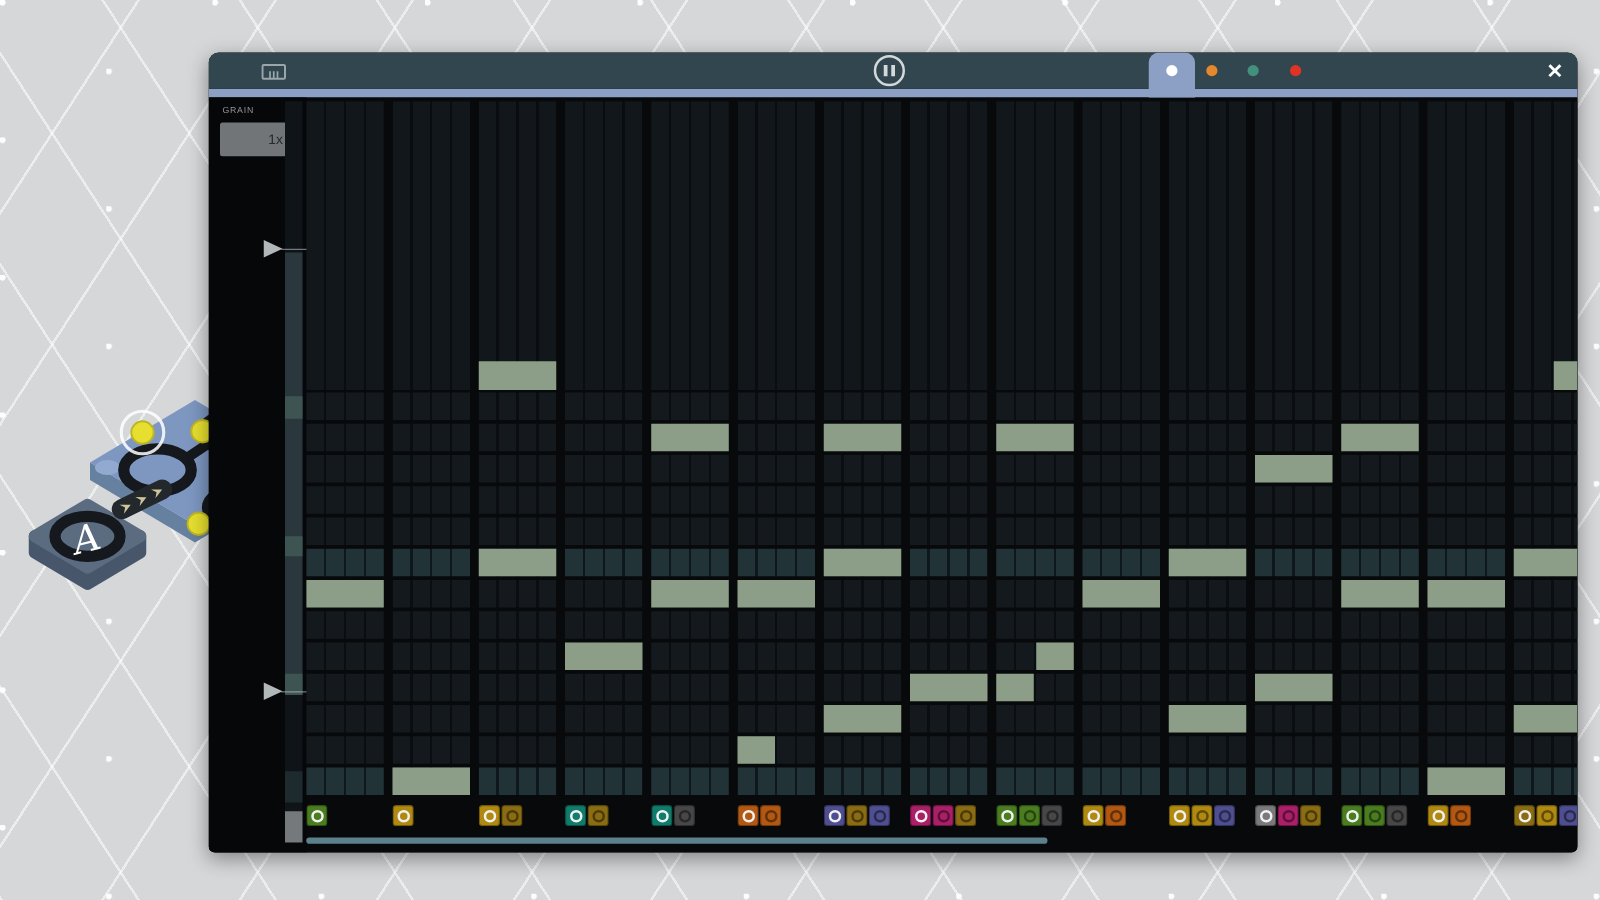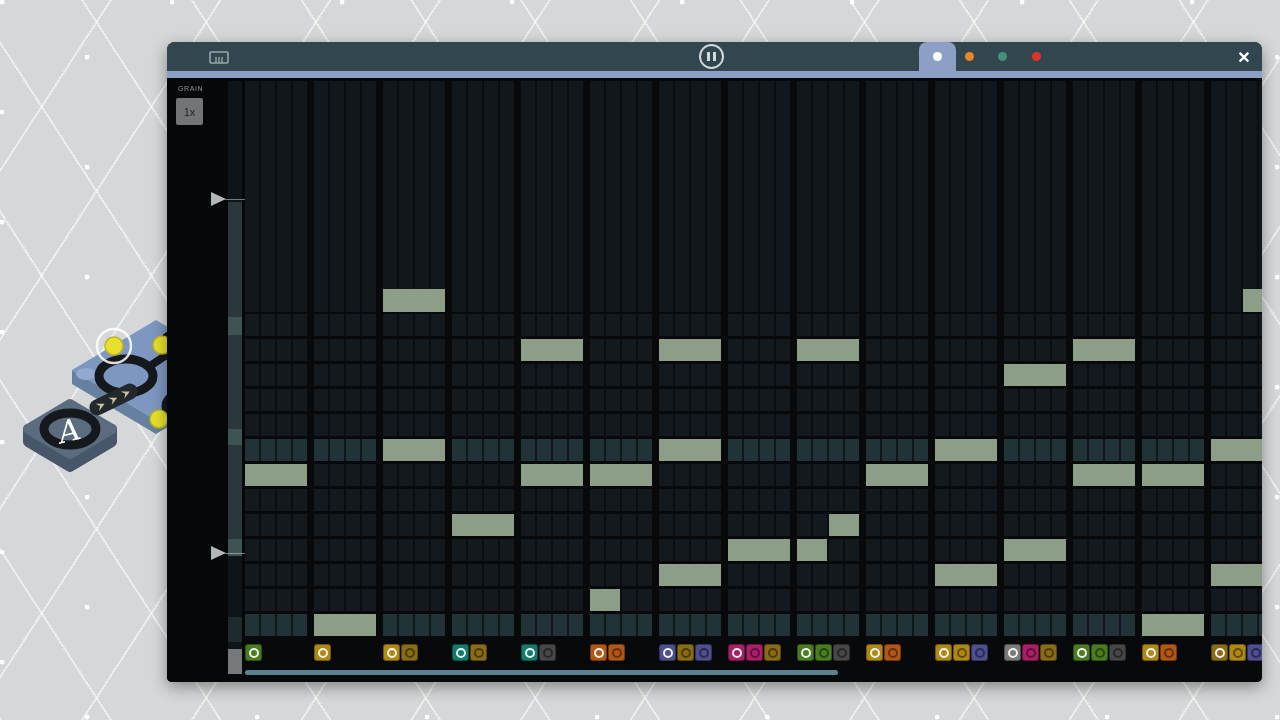--- a/index.html
+++ b/index.html
@@ -32,21 +32,21 @@
   .tab-sel .dot{position:absolute;left:14px;top:10px;}
   .dot{position:absolute;width:9px;height:9px;border-radius:50%;top:10px;}
   .close{position:absolute;left:1066px;top:4px;width:22px;height:22px;color:#ffffff;
     font-size:16px;font-weight:bold;display:flex;align-items:center;justify-content:center;cursor:pointer;}
 
   
   .bodyarea{position:relative;height:604px;background:#07090b;}
   .leftpanel{position:absolute;left:0;top:0;width:78px;height:100%;background:#050708;}
   .grain{position:absolute;left:11px;top:7px;font-size:7px;letter-spacing:.6px;color:#90969a;}
   .zoombtn{position:absolute;left:9px;top:20px;width:27px;height:27px;background:#717577;
-    border-radius:2px;color:#26292c;font-size:11px;display:flex;align-items:center;justify-content:center;cursor:pointer;}
+    border-radius:2px;color:#26292c;font-size:11px;display:flex;align-items:center;justify-content:center;cursor:pointer;padding-left:31px;}
   .vstrip{position:absolute;left:61px;top:3px;width:14px;height:592px;background:#0e1418;}
   .vstrip .seg{position:absolute;left:0;width:100%;}
   .handle{position:absolute;left:44px;width:0;height:0;
     border-top:7px solid transparent;border-bottom:7px solid transparent;
     border-left:15px solid #b2b7ba;cursor:pointer;}
   .handle::after{content:"";position:absolute;left:-1px;top:-0.5px;width:32px;height:1px;
     background:rgba(200,206,209,.55);}
   .h1{top:114px;} .h2{top:468px;}
 
   .grid{position:absolute;left:78px;top:3px;width:calc(100% - 78px);height:560px;overflow:hidden;}

